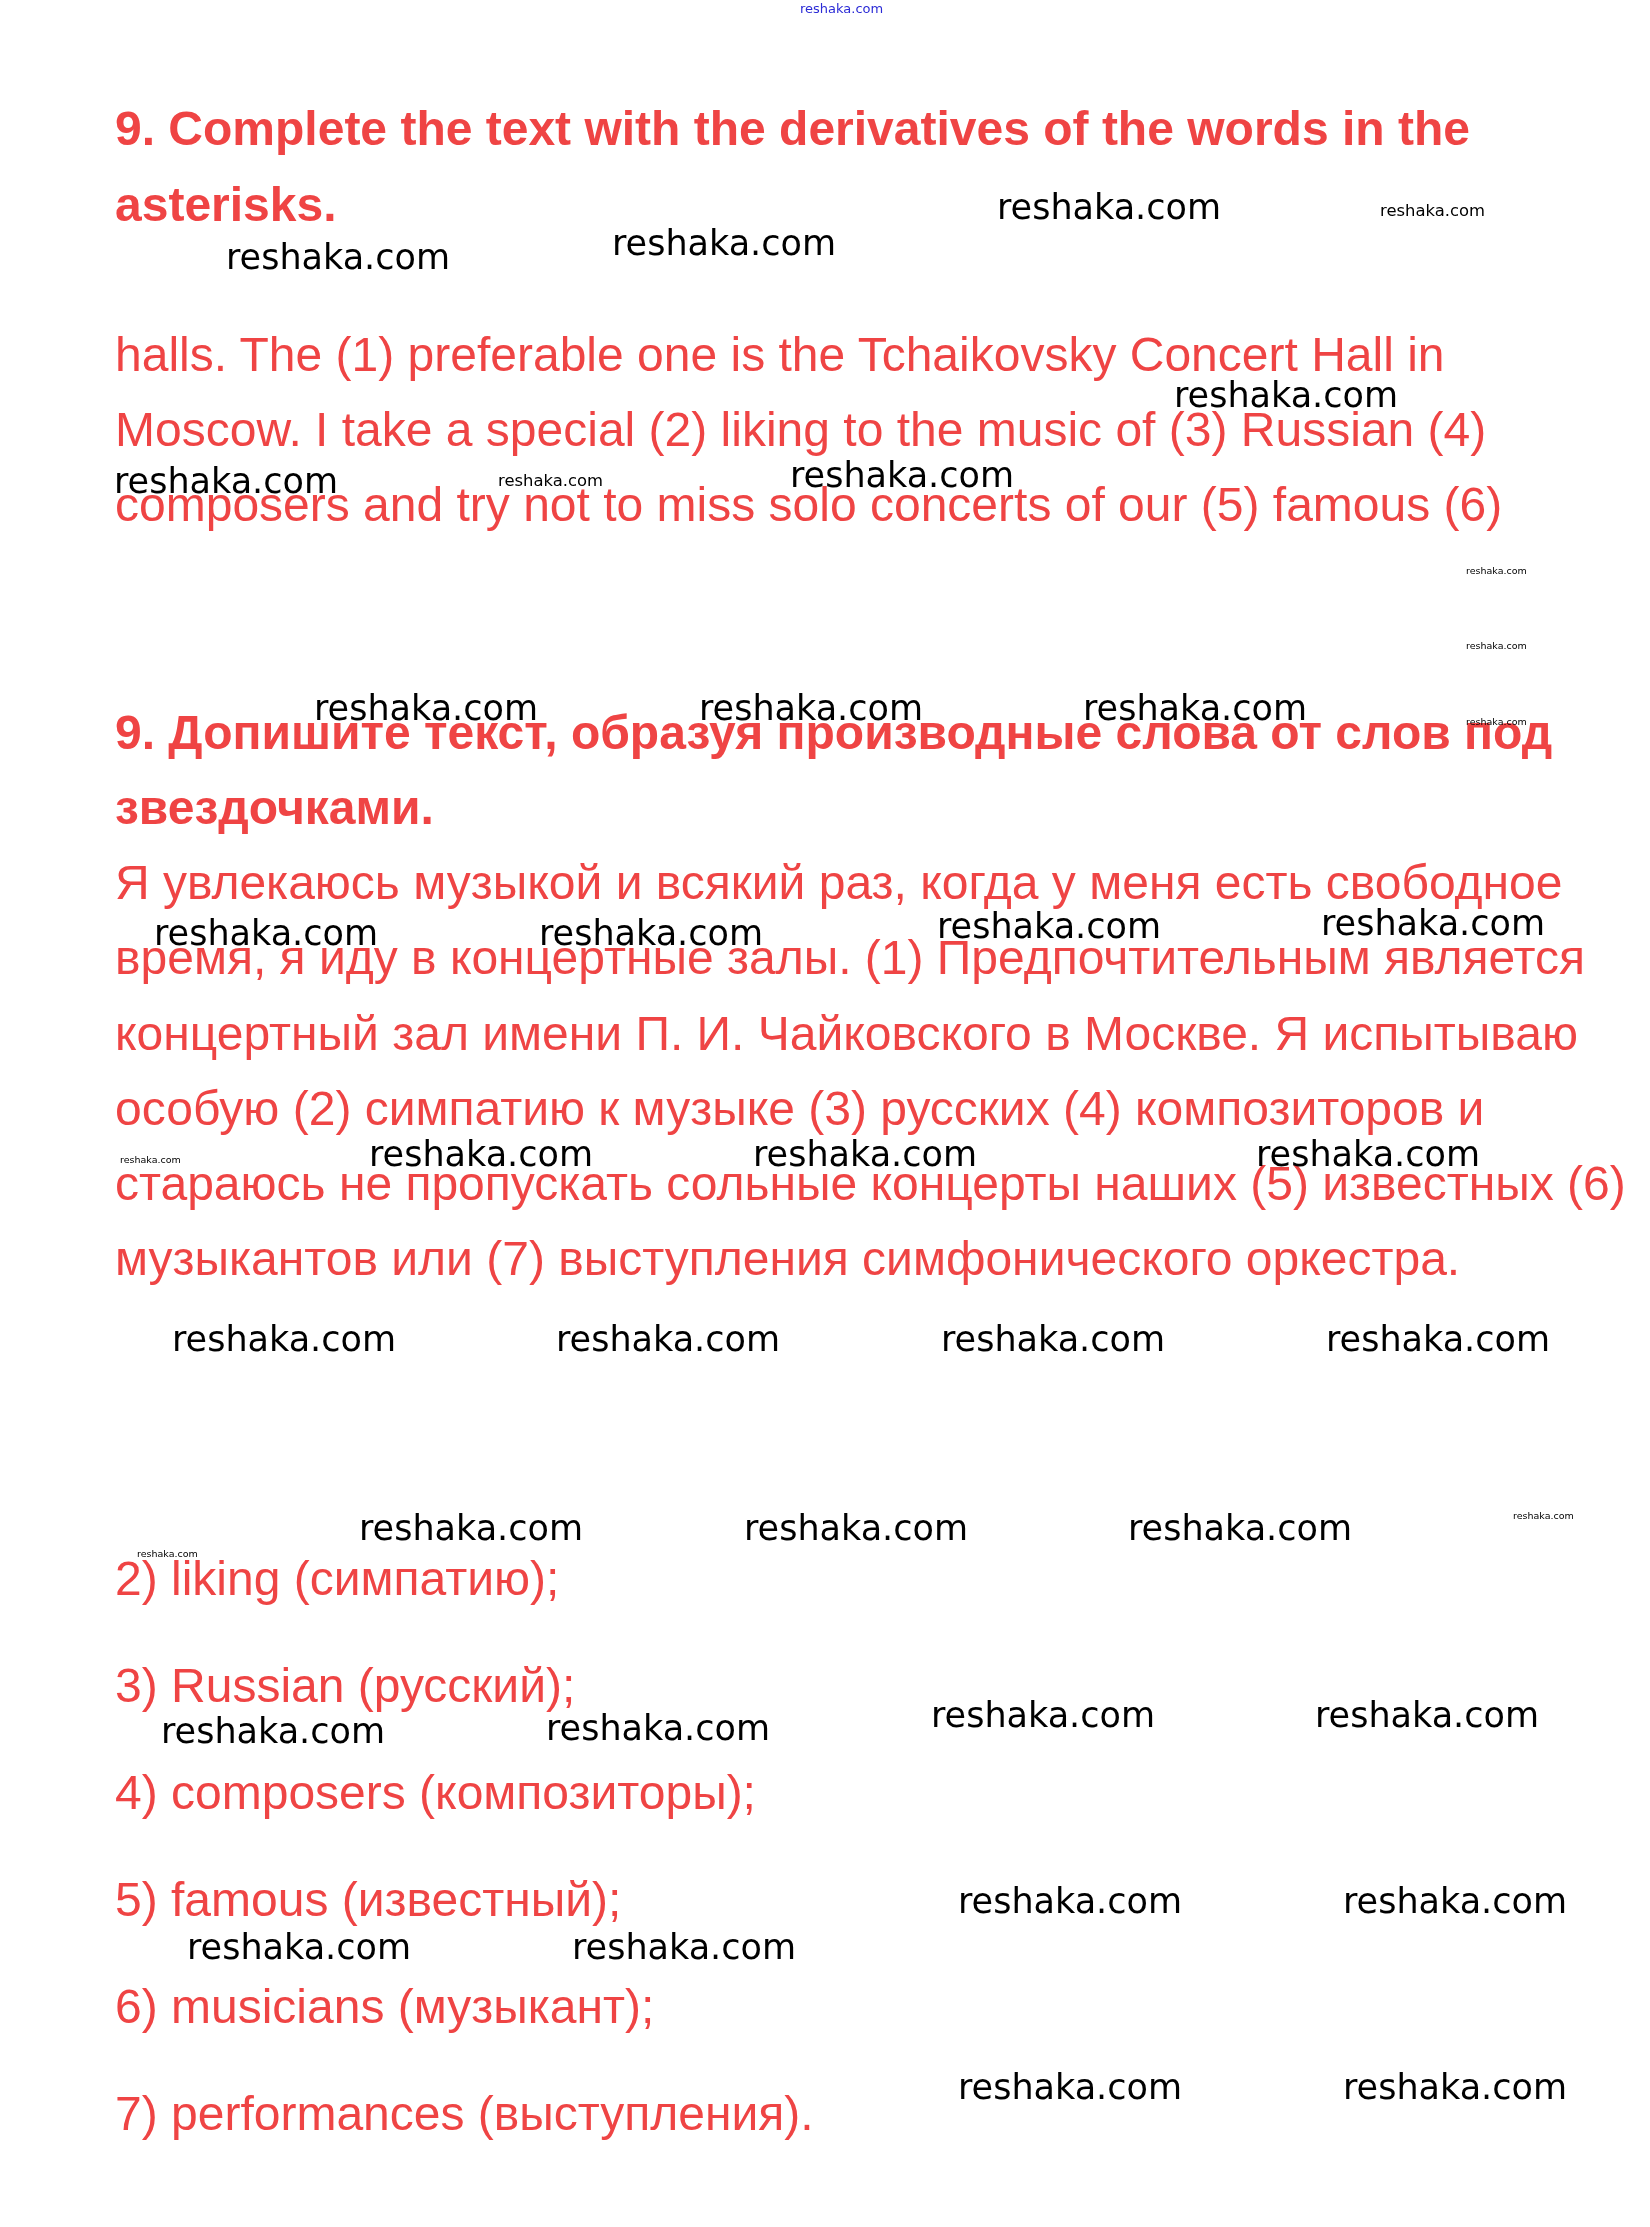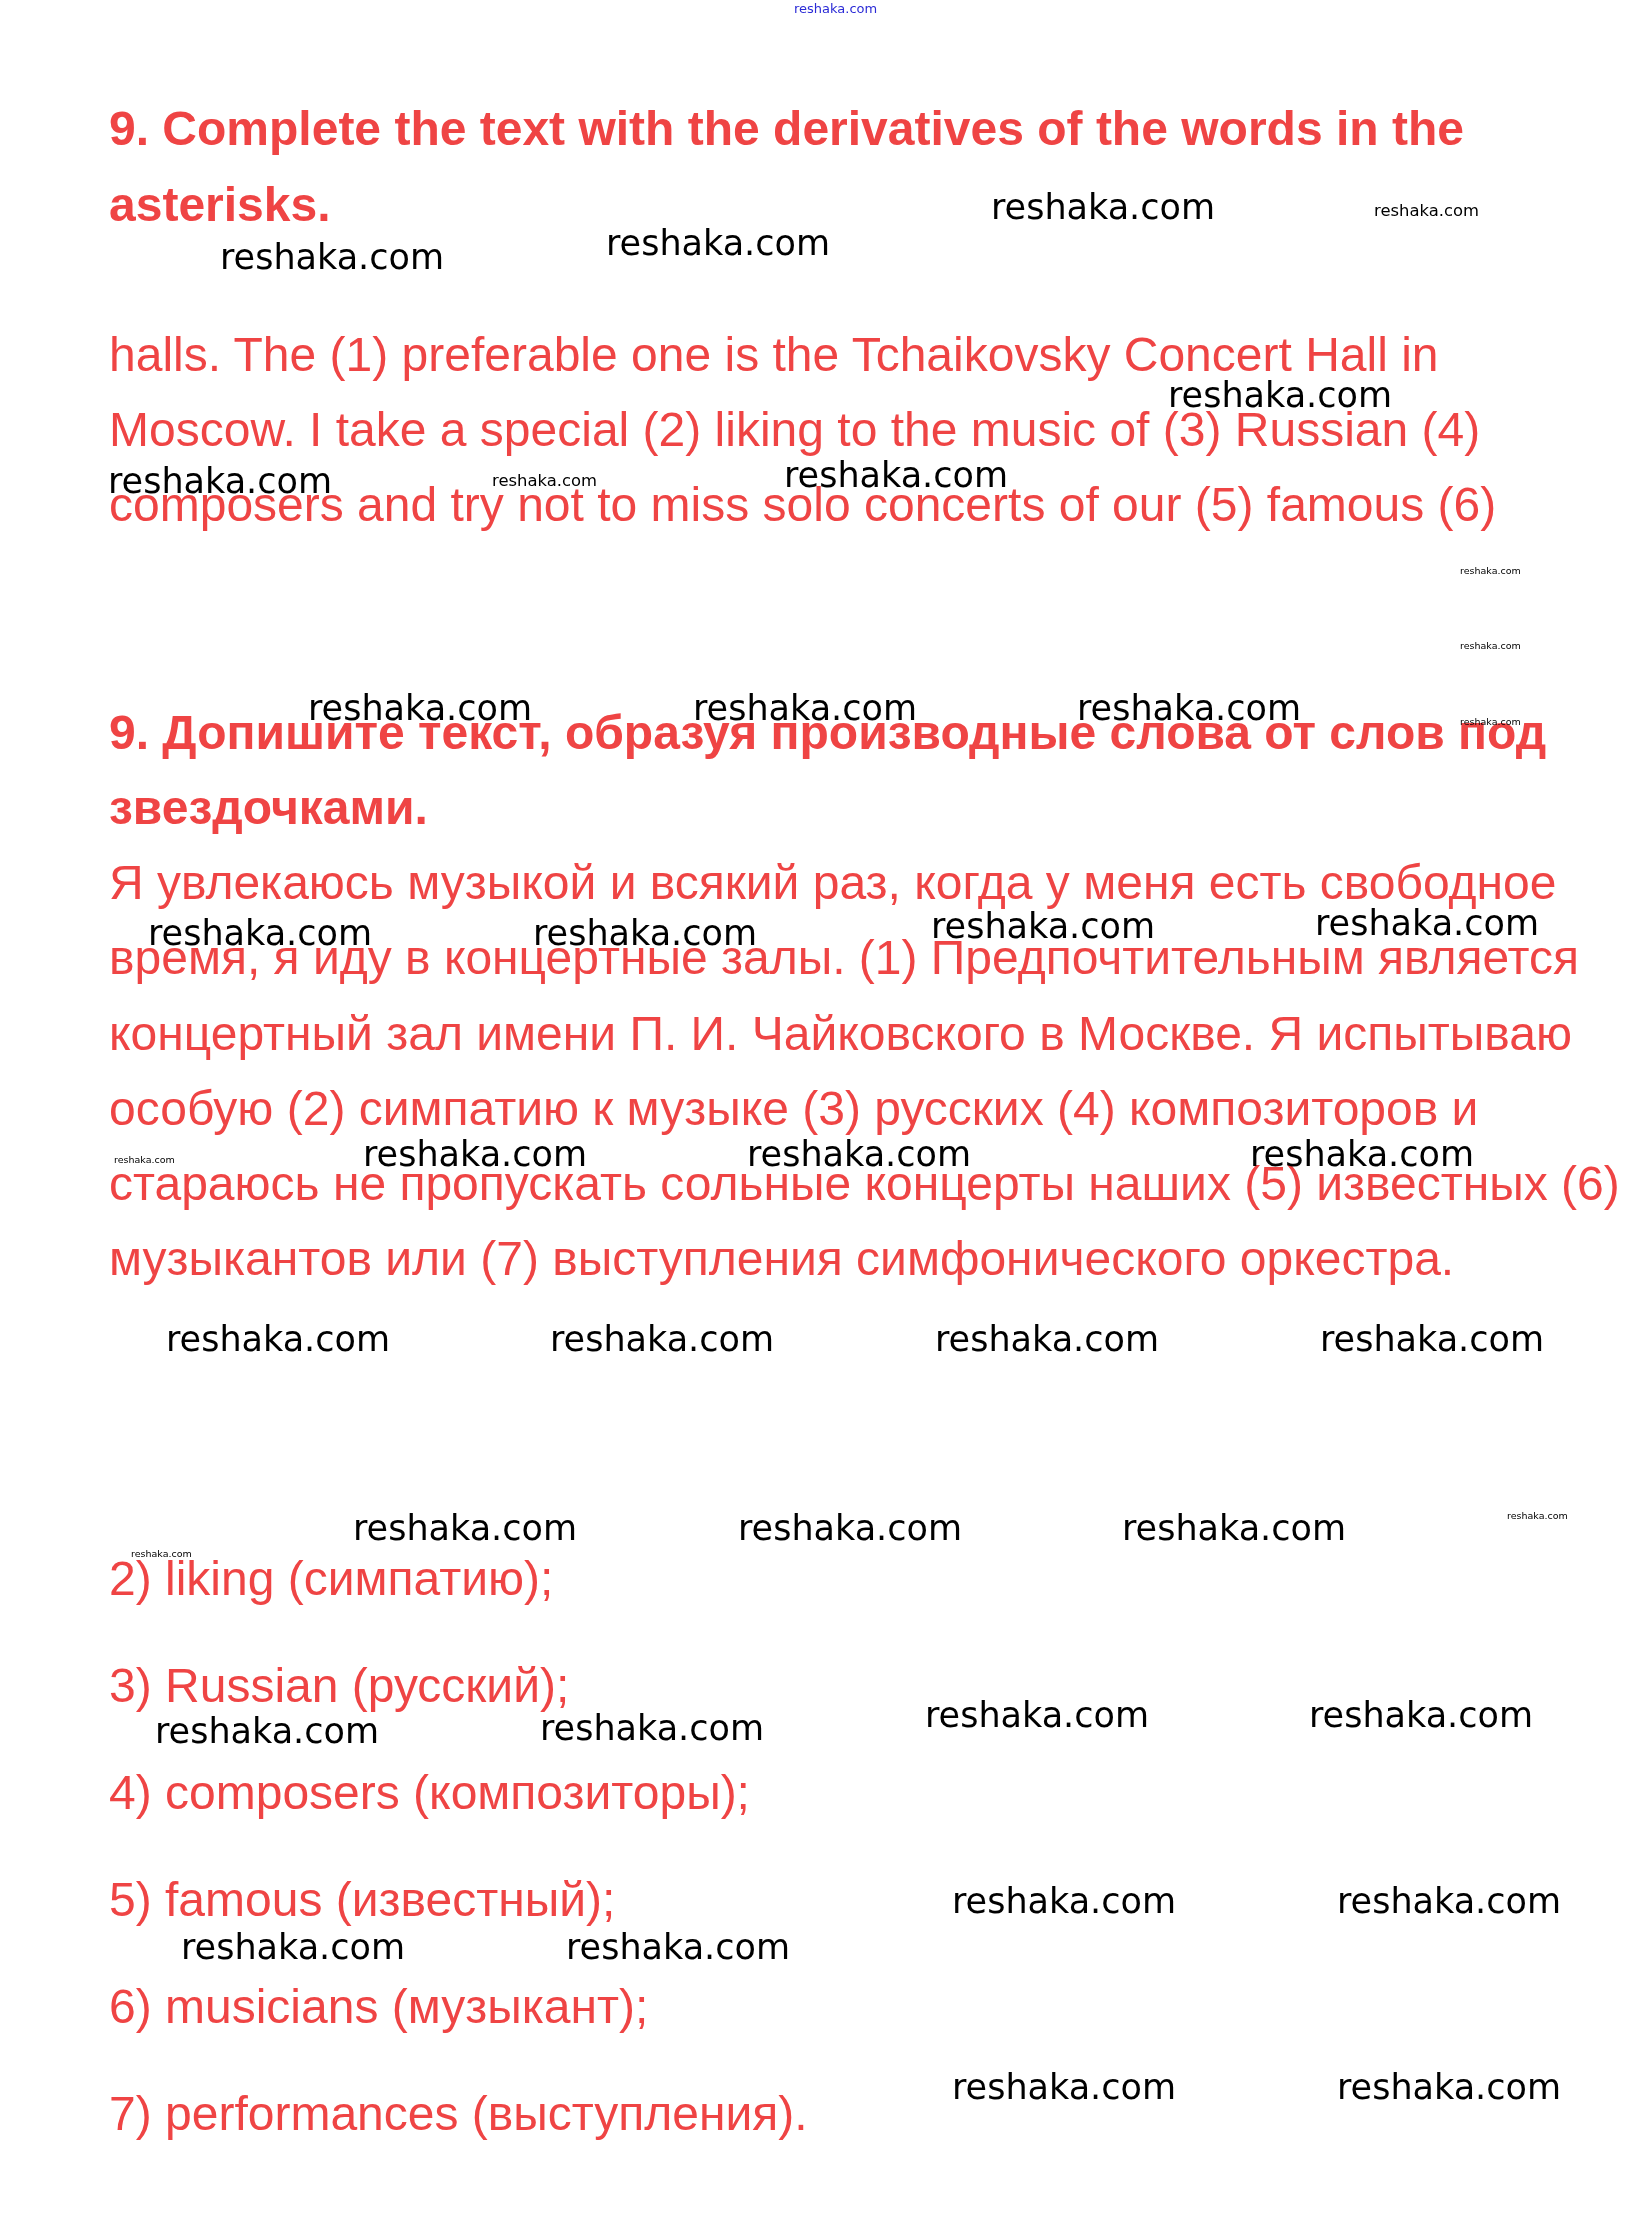--- a/index.html
+++ b/index.html
@@ -1,17 +1,17 @@
 <!DOCTYPE html>
 <html style="font-size:14px"><head>
 <meta charset="utf-8">
 <style>
   html, body { margin: 0; padding: 0; background: #ffffff; }
   body { width: 1650px; height: 2227px; position: relative; overflow: hidden; }
-  .page { position: absolute; left: 10px; top: 0; width: 1322px; height: 2227px; background: #fff; }
+  .page { position: absolute; left: 16px; top: 0; width: 1322px; height: 2227px; background: #fff; }
   .line {
     position: absolute; left: 99px; white-space: nowrap;
     font-family: Liberation Sans, sans-serif;
     font-size: 48px; color: #ef4444; line-height: 1;
   }
   .bold { font-weight: bold; }
   .wm {
     position: absolute; white-space: nowrap;
     font-family: "DejaVu Sans", "Liberation Sans", sans-serif;
     color: #000; line-height: 1; font-size: 35px;

